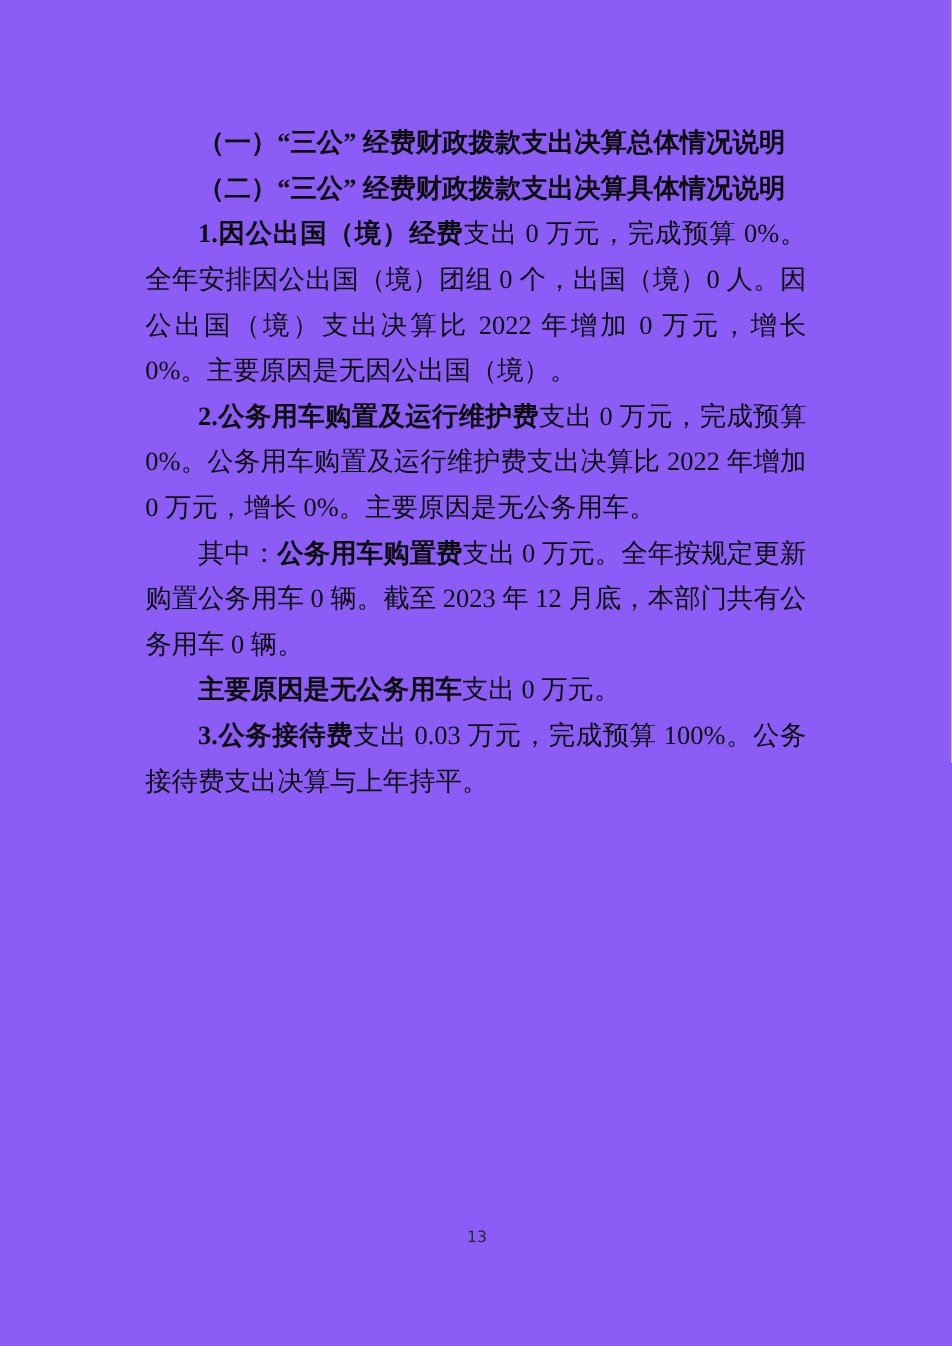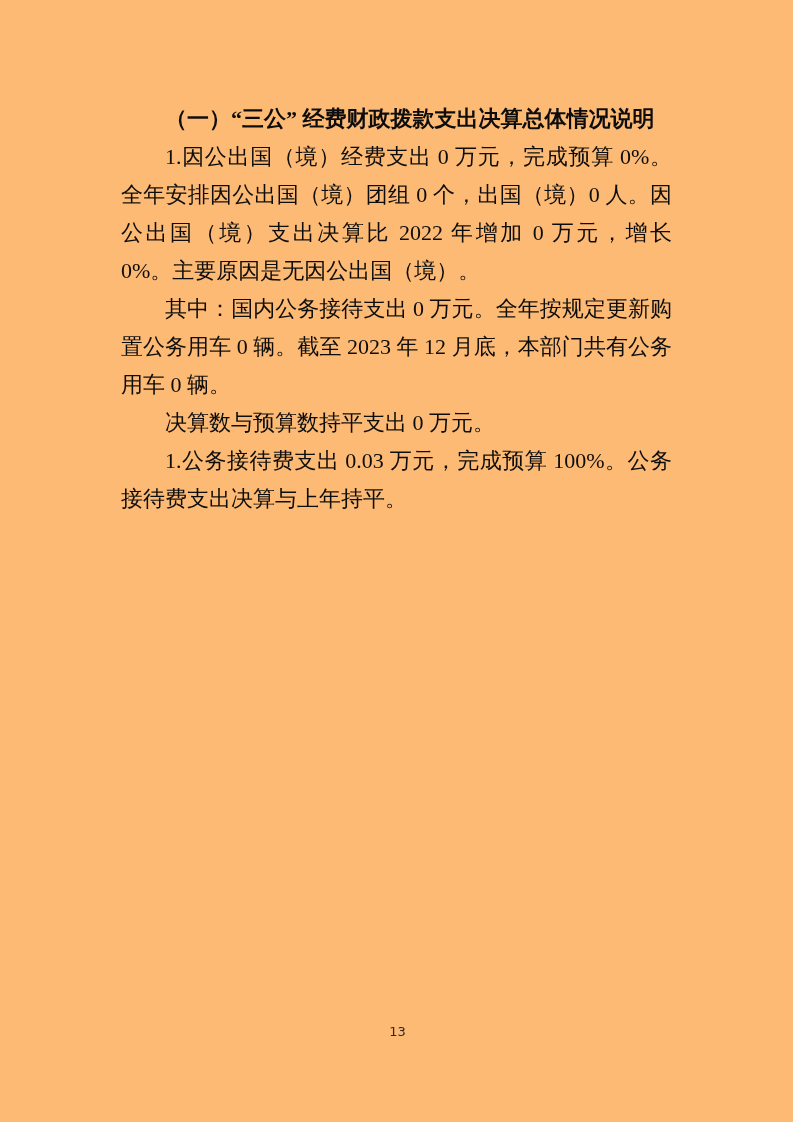--- a/index.html
+++ b/index.html
@@ -4,21 +4,21 @@
 <style>
   html, body {
     margin: 0;
     padding: 0;
     background: #ffffff;
   }
   .page {
     position: relative;
     width: 793px;
     height: 1122px;
-    background: #fdba74;
+    background: #8b5cf6;
     font-family: "Liberation Serif", "DejaVu Serif", serif;
     color: #0d0d0d;
     overflow: hidden;
   }
   .content {
     position: absolute;
     left: 121px;
     top: 100px;
     width: 551px;
   }
@@ -29,21 +29,21 @@
     font-size: 22px;
     font-weight: 400;
     line-height: 38px;
     text-align: justify;
     text-indent: 2em;
   }
   .content h3 {
     font-weight: 700;
   }
   .b {
-    font-weight: 400;
+    font-weight: 700;
   }
   .page-num {
     position: absolute;
     top: 1024px;
     left: 1px;
     width: 100%;
     text-align: center;
     font-size: 13px;
     font-family: "DejaVu Sans", "Liberation Sans", sans-serif;
     color: #2a2a2a;
@@ -51,28 +51,30 @@
 </style>
 </head>
 <body>
 
 <div class="page">
   <div class="content">
 
     <h3>（一）“三公” 经费财政拨款支出决算总体情况说明</h3>
 
 
+    <h3>（二）“三公” 经费财政拨款支出决算具体情况说明</h3>
 
 
     <p><span class="b">1.因公出国（境）经费</span><span>支出 0 万元，完成预算 0%。全年安排因公出国（境）团组 0 个，出国（境）0 人。因公出国（境）支出决算比 2022 年增加 0 万元，增长 0%。主要原因是无因公出国（境）。</span></p>
 
+    <p><span class="b">2.公务用车购置及运行维护费</span><span>支出 0 万元，完成预算 0%。公务用车购置及运行维护费支出决算比 2022 年增加 0 万元，增长 0%。主要原因是无公务用车。</span></p>
 
-    <p><span>其中：</span><span class="b">国内公务接待</span><span>支出 0 万元。全年按规定更新购置公务用车 0 辆。截至 2023 年 12 月底，本部门共有公务用车 0 辆。</span></p>
+    <p><span>其中：</span><span class="b">公务用车购置费</span><span>支出 0 万元。全年按规定更新购置公务用车 0 辆。截至 2023 年 12 月底，本部门共有公务用车 0 辆。</span></p>
 
-    <p><span class="b">决算数与预算数持平</span><span>支出 0 万元。</span></p>
+    <p><span class="b">主要原因是无公务用车</span><span>支出 0 万元。</span></p>
 
-    <p><span class="b">1.公务接待费</span><span>支出 0.03 万元，完成预算 100%。公务接待费支出决算与上年持平。</span></p>
+    <p><span class="b">3.公务接待费</span><span>支出 0.03 万元，完成预算 100%。公务接待费支出决算与上年持平。</span></p>
 
 
   </div>
 
   <div class="page-num">13</div>
 </div>
 
 </body></html>

